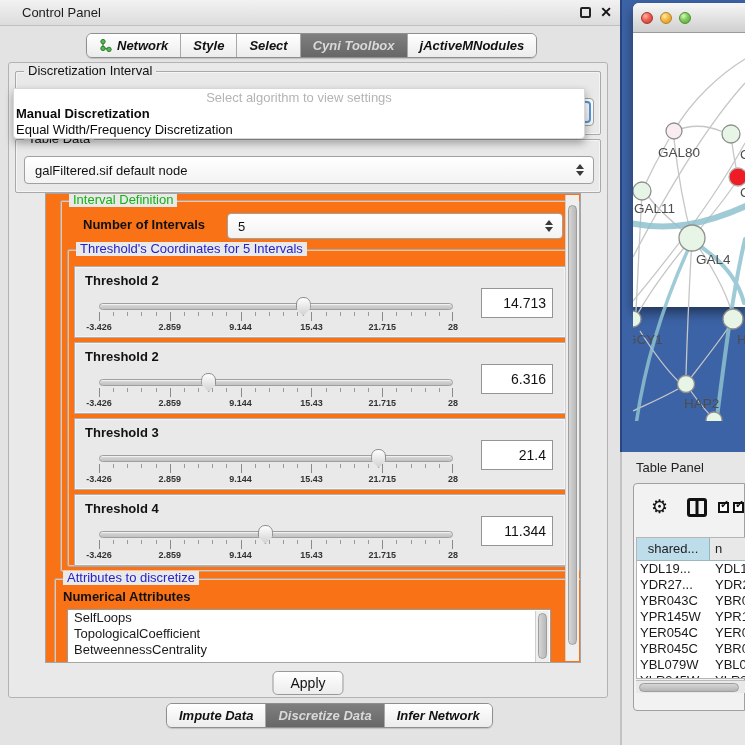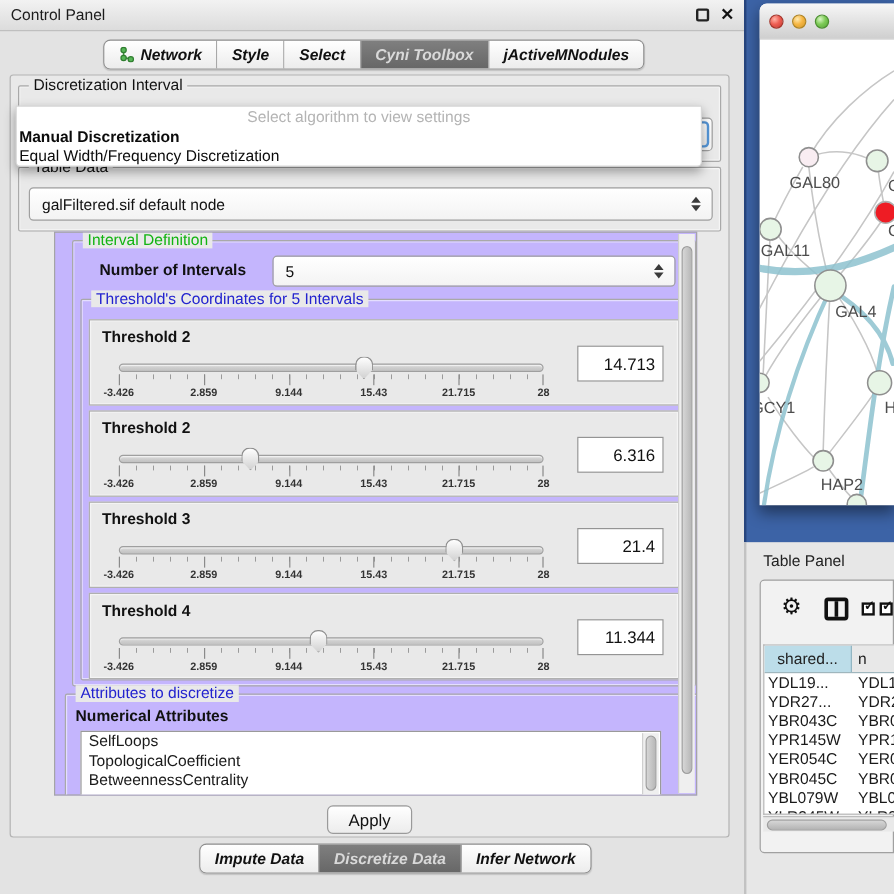--- a/index.html
+++ b/index.html
@@ -3,21 +3,21 @@
 <meta charset="utf-8">
 <style>
   html,body{margin:0;padding:0;background:#d9d9d9;}
   *{box-sizing:border-box;font-family:"Liberation Sans",sans-serif;}
   #screen{position:relative;width:745px;height:745px;background:#e3e3e3;overflow:hidden;}
 
   
   #left-panel{position:absolute;left:0;top:0;width:620px;height:745px;background:#e3e3e3;}
   #titlebar{position:absolute;left:0;top:0;width:620px;height:26px;
     background:linear-gradient(#f2f2f2,#dcdcdc);border-bottom:1px solid #bfbfbf;}
-  #titlebar .t{position:absolute;left:9px;top:5px;font-size:13px;color:#1c1c1c;}
+  #titlebar .t{position:absolute;left:22px;top:5px;font-size:13px;color:#1c1c1c;}
   .float-box{position:absolute;right:29px;top:7px;width:11px;height:11px;border:2px solid #222;border-radius:2px;}
   .close-x{position:absolute;right:8px;top:4px;font-size:14px;font-weight:bold;color:#111;}
 
   .tabstrip{position:absolute;display:flex;border:1px solid #8f8f8f;border-radius:6px;overflow:hidden;
     box-shadow:0 1px 1px rgba(0,0,0,.15);}
   .tab{display:flex;align-items:center;gap:5px;padding:4px 12px;font-size:13px;font-weight:600;color:#111;
     background:linear-gradient(#ffffff,#ececec);border-right:1px solid #a8a8a8;white-space:nowrap;font-style:italic;}
   .tab:last-child{border-right:none;text-align:center;}
   .tab.sel{background:linear-gradient(#7f7f7f,#676767);color:#d9d9d9;}
   #top-tabs{left:86px;top:33px;}
@@ -47,21 +47,21 @@
   #algo-popup{position:absolute;left:4px;top:25px;width:572px;height:51px;background:#ffffff;z-index:30;
     border:1px solid #d7d7d7;border-radius:1px 1px 4px 4px;box-shadow:0 4px 9px rgba(0,0,0,.35);font-size:13px;}
   #algo-popup .hint{text-align:center;color:#b4b4b4;line-height:17px;}
   #algo-popup .item{padding-left:2px;line-height:16px;color:#0b0b0b;white-space:nowrap;}
   #algo-popup .item.b{font-weight:bold;}
 
   #tabledata-group{left:6px;top:76px;width:586px;height:54px;}
   #tabledata-combo{left:8px;top:16px;width:570px;height:28px;}
 
   
-  #scrollpane{position:absolute;left:36px;top:130px;width:536px;height:470px;border:1px solid #a5a5a5;background:#c4b5fd;overflow:hidden;}
+  #scrollpane{position:absolute;left:36px;top:130px;width:536px;height:470px;border:1px solid #a5a5a5;background:#f97316;overflow:hidden;}
   .vscroll{position:absolute;top:1px;bottom:1px;width:14px;background:#efefef;border-left:1px solid #cfcfcf;}
   .vthumb{position:absolute;left:2px;width:9px;border-radius:5px;border:1px solid #9e9e9e;
     background:linear-gradient(to right,#d6d6d6,#b8b8b8);}
 
   #interval-group{left:14px;top:6px;width:520px;height:372px;}
   #noi-label{position:absolute;left:22px;top:16px;font-size:13px;font-weight:bold;color:#111;}
   #noi-spinner{left:166px;top:12px;width:336px;height:26px;}
   #thresholds-group{left:6px;top:48px;width:506px;height:318px;}
 
   .tbox{position:absolute;left:6px;width:492px;height:72px;border:1px solid #b0b0b0;background:#e9e9e9;
@@ -86,21 +86,21 @@
   #attr-group{left:8px;top:384px;width:530px;height:92px;}
   #attr-sub{position:absolute;left:8px;top:10px;font-size:13px;font-weight:bold;color:#111;}
   #attr-list{position:absolute;left:12px;top:30px;width:484px;height:58px;background:#fff;border:1px solid #9a9a9a;overflow:hidden;}
   #attr-list .li{font-size:13px;color:#1a1a1a;line-height:16px;padding-left:6px;white-space:nowrap;}
 
   #apply-btn{position:absolute;left:50%;transform:translateX(-50%);top:608px;padding:3px 17px;font-size:14px;color:#111;
     background:linear-gradient(#ffffff,#ececec);border:1px solid #9a9a9a;border-radius:5px;}
 
   
   #net-strip{position:absolute;left:620px;top:0;width:125px;height:452px;background:#3c63a6;border-left:2px solid #27457e;}
-  #mac-window{position:absolute;left:633px;top:3px;width:112px;height:418px;background:#fff;border-radius:6px 0 0 0;
+  #mac-window{position:absolute;left:633px;top:3px;width:112px;height:304px;background:#fff;border-radius:6px 0 0 0;
     box-shadow:0 6px 12px rgba(0,0,0,.45);text-align:center;}
   #mac-titlebar{position:absolute;left:0;top:0;width:112px;height:30px;border-radius:6px 0 0 0;
     background:linear-gradient(#f7f7f7,#cfcfcf);border-bottom:1px solid #9a9a9a;}
   .light{position:absolute;top:9px;width:12px;height:12px;border-radius:50%;}
   .light.red{left:8px;background:radial-gradient(circle at 35% 30%,#ffb3a6,#ee5f54 45%,#c0392f);border:1px solid #a5362c;}
   .light.yellow{left:27px;background:radial-gradient(circle at 35% 30%,#ffeab0,#f6b643 45%,#d0972a);border:1px solid #b08524;}
   .light.green{left:46px;background:radial-gradient(circle at 35% 30%,#d9f6c4,#7ecb58 45%,#54a436);border:1px solid #4c8f31;}
   #net-canvas{position:absolute;left:0;top:31px;width:112px;height:387px;overflow:hidden;}
 
   

